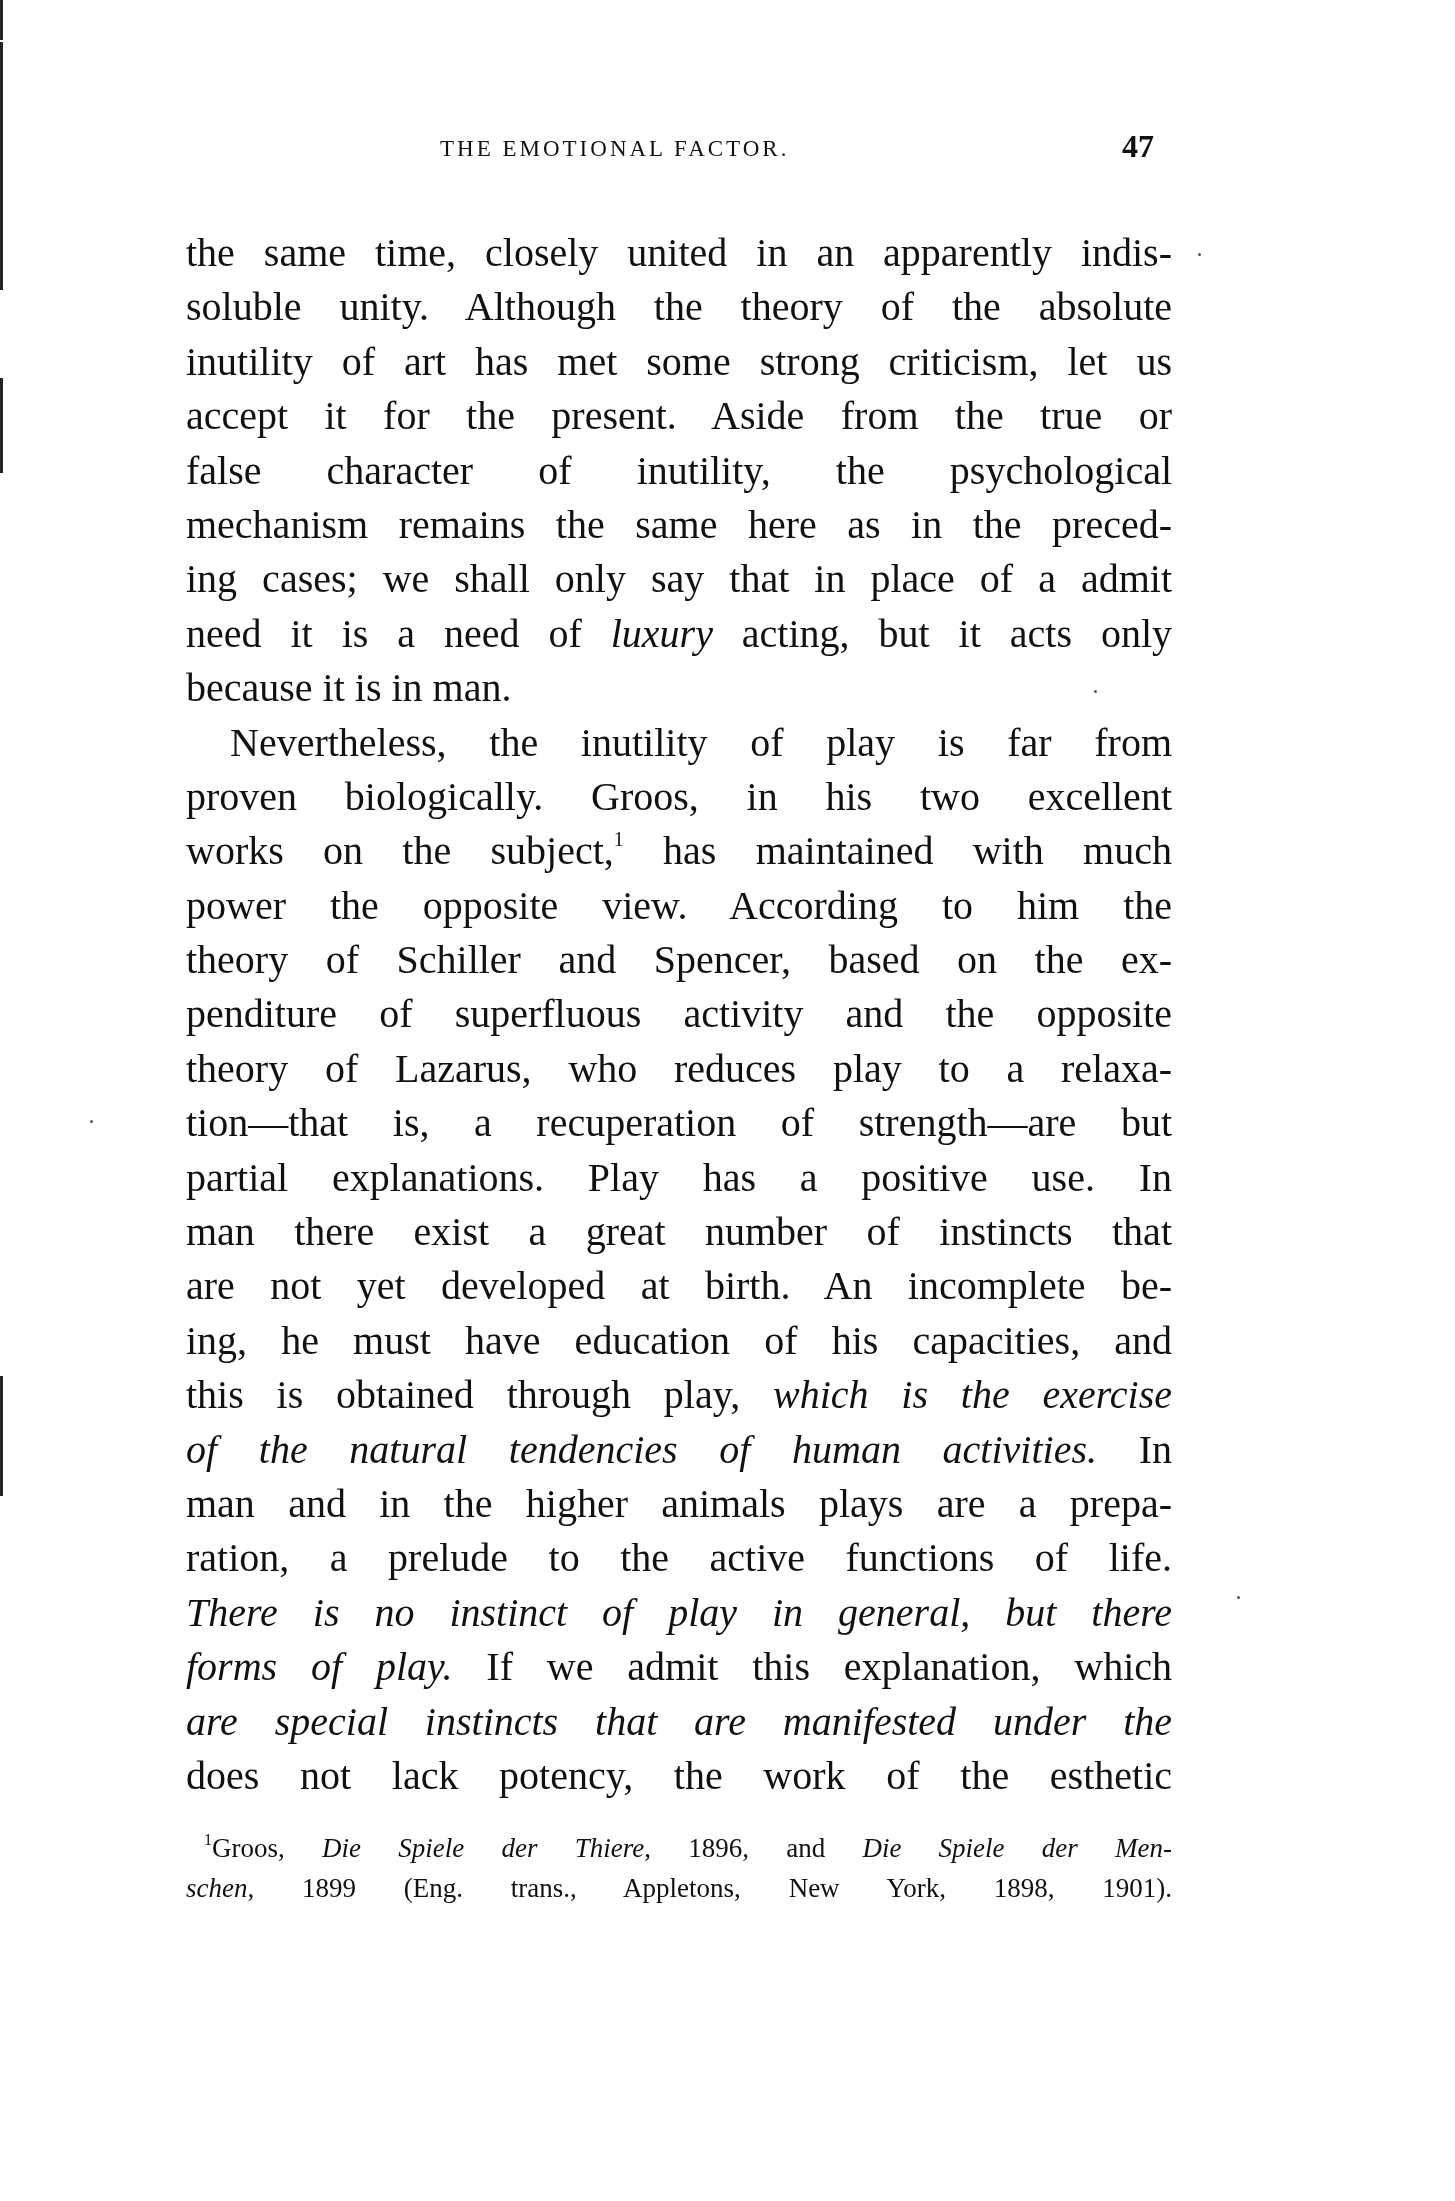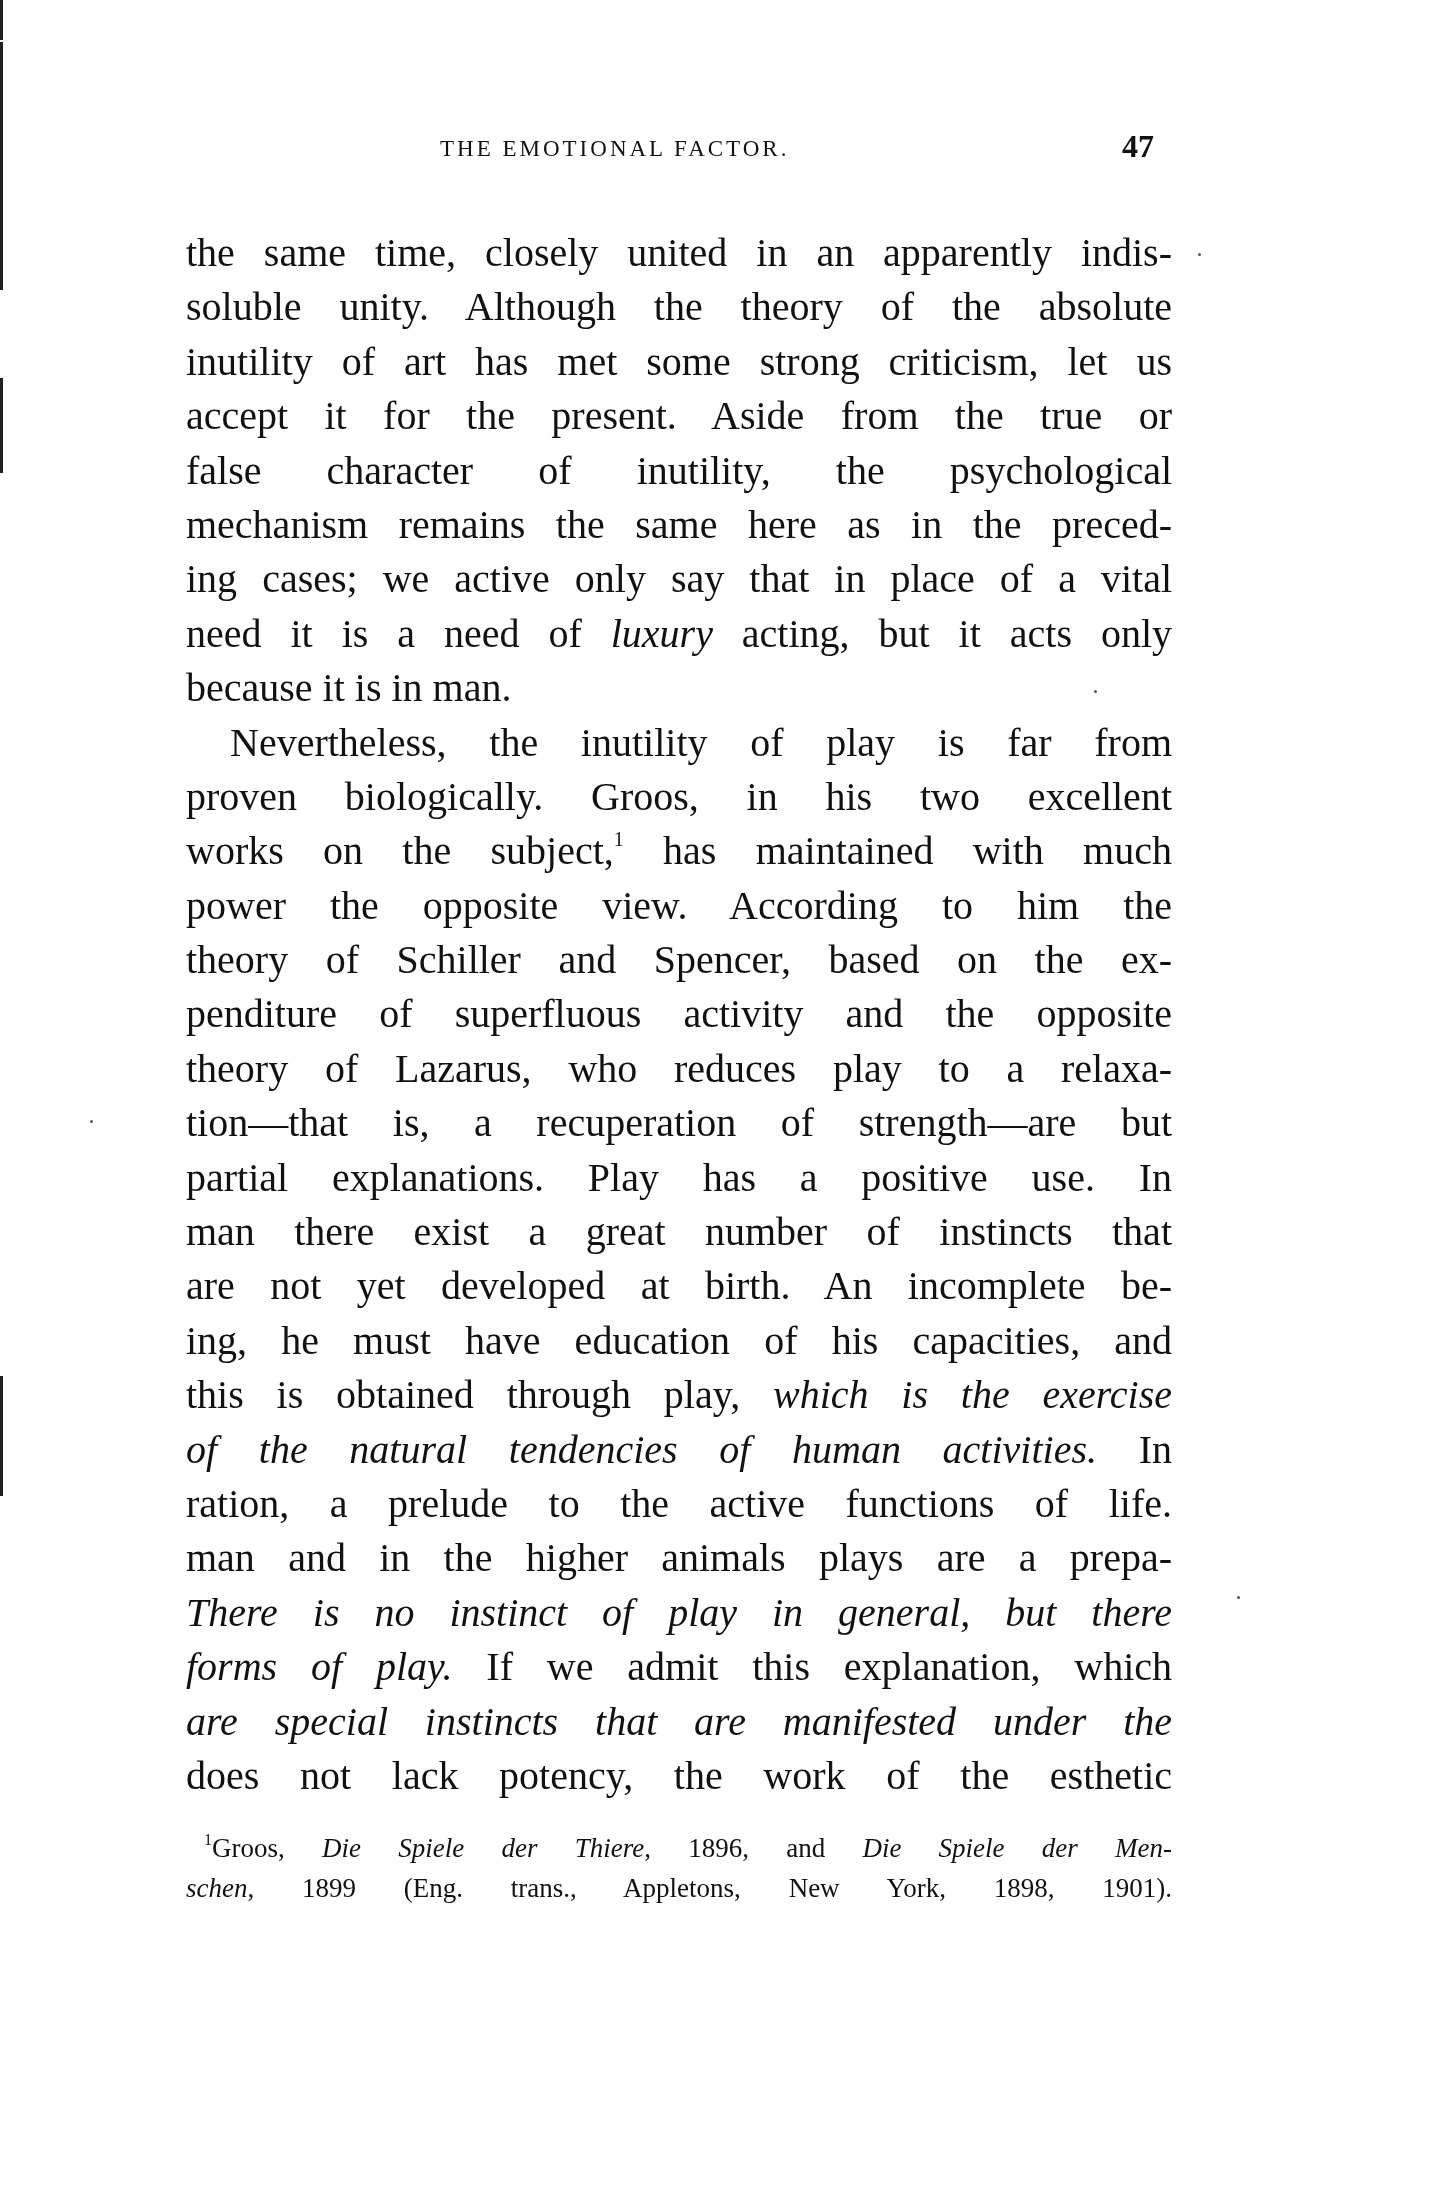--- a/index.html
+++ b/index.html
@@ -39,39 +39,39 @@
 <div class="running-head">THE EMOTIONAL FACTOR.</div>
 <div class="page-number">47</div>
 
 <div class="body-text" id="body-text">
     <div class="line"><span>the same time, closely united in an apparently indis-</span></div>
     <div class="line"><span>soluble unity.  Although the theory of the absolute</span></div>
     <div class="line"><span>inutility of art has met some strong criticism, let us</span></div>
     <div class="line"><span>accept it for the present.  Aside from the true or</span></div>
     <div class="line"><span>false character of inutility, the psychological</span></div>
     <div class="line"><span>mechanism remains the same here as in the preced-</span></div>
-    <div class="line"><span>ing cases; we active only say that in place of a vital</span></div>
+    <div class="line"><span>ing cases; we shall only say that in place of a admit</span></div>
     <div class="line"><span>need it is a need of </span><em>luxury</em><span> acting, but it acts only</span></div>
     <div class="line last"><span>because it is in man.</span></div>
     <div class="line indent"><span>Nevertheless, the inutility of play is far from</span></div>
     <div class="line"><span>proven biologically.  Groos, in his two excellent</span></div>
     <div class="line"><span>works on the subject,</span><sup>1</sup><span> has maintained with much</span></div>
     <div class="line"><span>power the opposite view.  According to him the</span></div>
     <div class="line"><span>theory of Schiller and Spencer, based on the ex-</span></div>
     <div class="line"><span>penditure of superfluous activity and the opposite</span></div>
     <div class="line"><span>theory of Lazarus, who reduces play to a relaxa-</span></div>
     <div class="line"><span>tion—that is, a recuperation of strength—are but</span></div>
     <div class="line"><span>partial explanations.  Play has a positive use.  In</span></div>
     <div class="line"><span>man there exist a great number of instincts that</span></div>
     <div class="line"><span>are not yet developed at birth.  An incomplete be-</span></div>
     <div class="line"><span>ing, he must have education of his capacities, and</span></div>
     <div class="line"><span>this is obtained through play, </span><em>which is the exercise</em></div>
     <div class="line"><em>of the natural tendencies of human activities.</em><span>  In</span></div>
+    <div class="line"><span>man and in the higher animals plays are a prepa-</span></div>
     <div class="line"><span>ration, a prelude to the active functions of life.</span></div>
-    <div class="line"><span>man and in the higher animals plays are a prepa-</span></div>
     <div class="line"><em>There is no instinct of play in general, but there</em></div>
     <div class="line"><em>forms of play.</em><span>  If we admit this explanation, which</span></div>
     <div class="line"><em>are special instincts that are manifested under the</em></div>
     <div class="line"><span>does not lack potency, the work of the esthetic</span></div>
   </div>
 
 <div class="footnote" id="footnote">
     <div class="fn-line first"><sup>1</sup><span>Groos, </span><em>Die Spiele der Thiere</em><span>, 1896, and </span><em>Die Spiele der Men-</em></div>
     <div class="fn-line last"><em>schen</em><span>, 1899 (Eng. trans., Appletons, New York, 1898, 1901).</span></div>
   </div>

